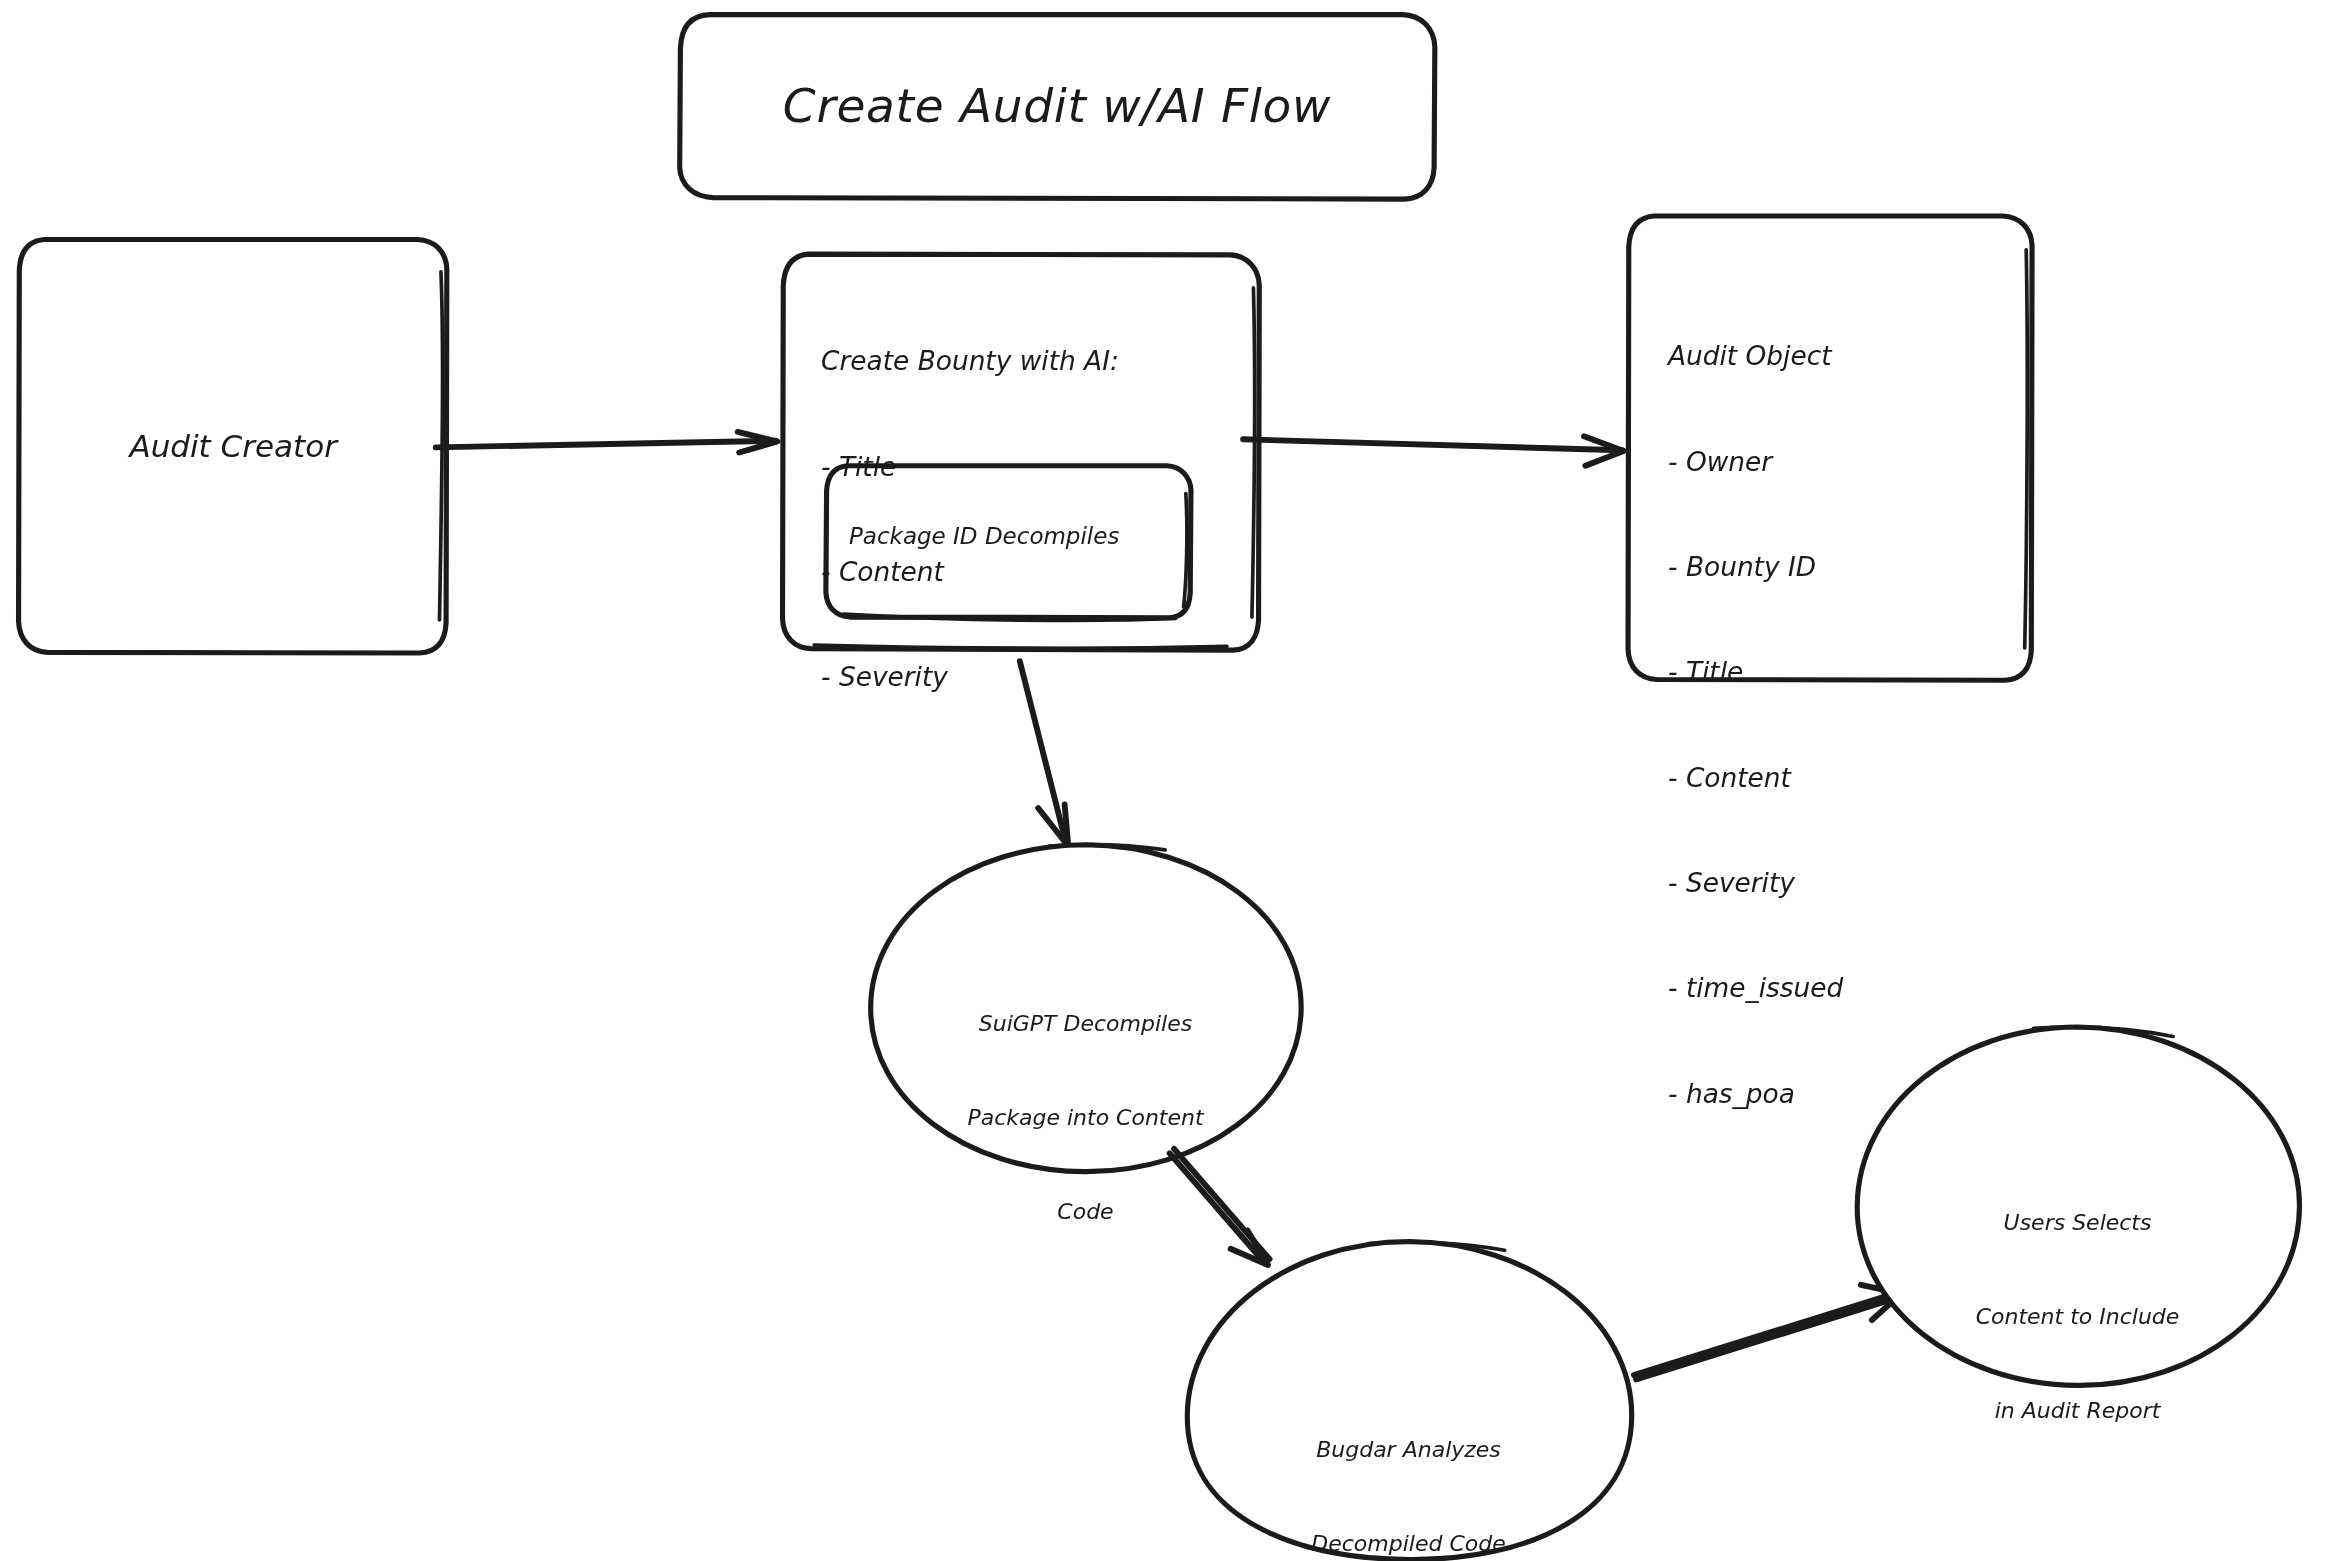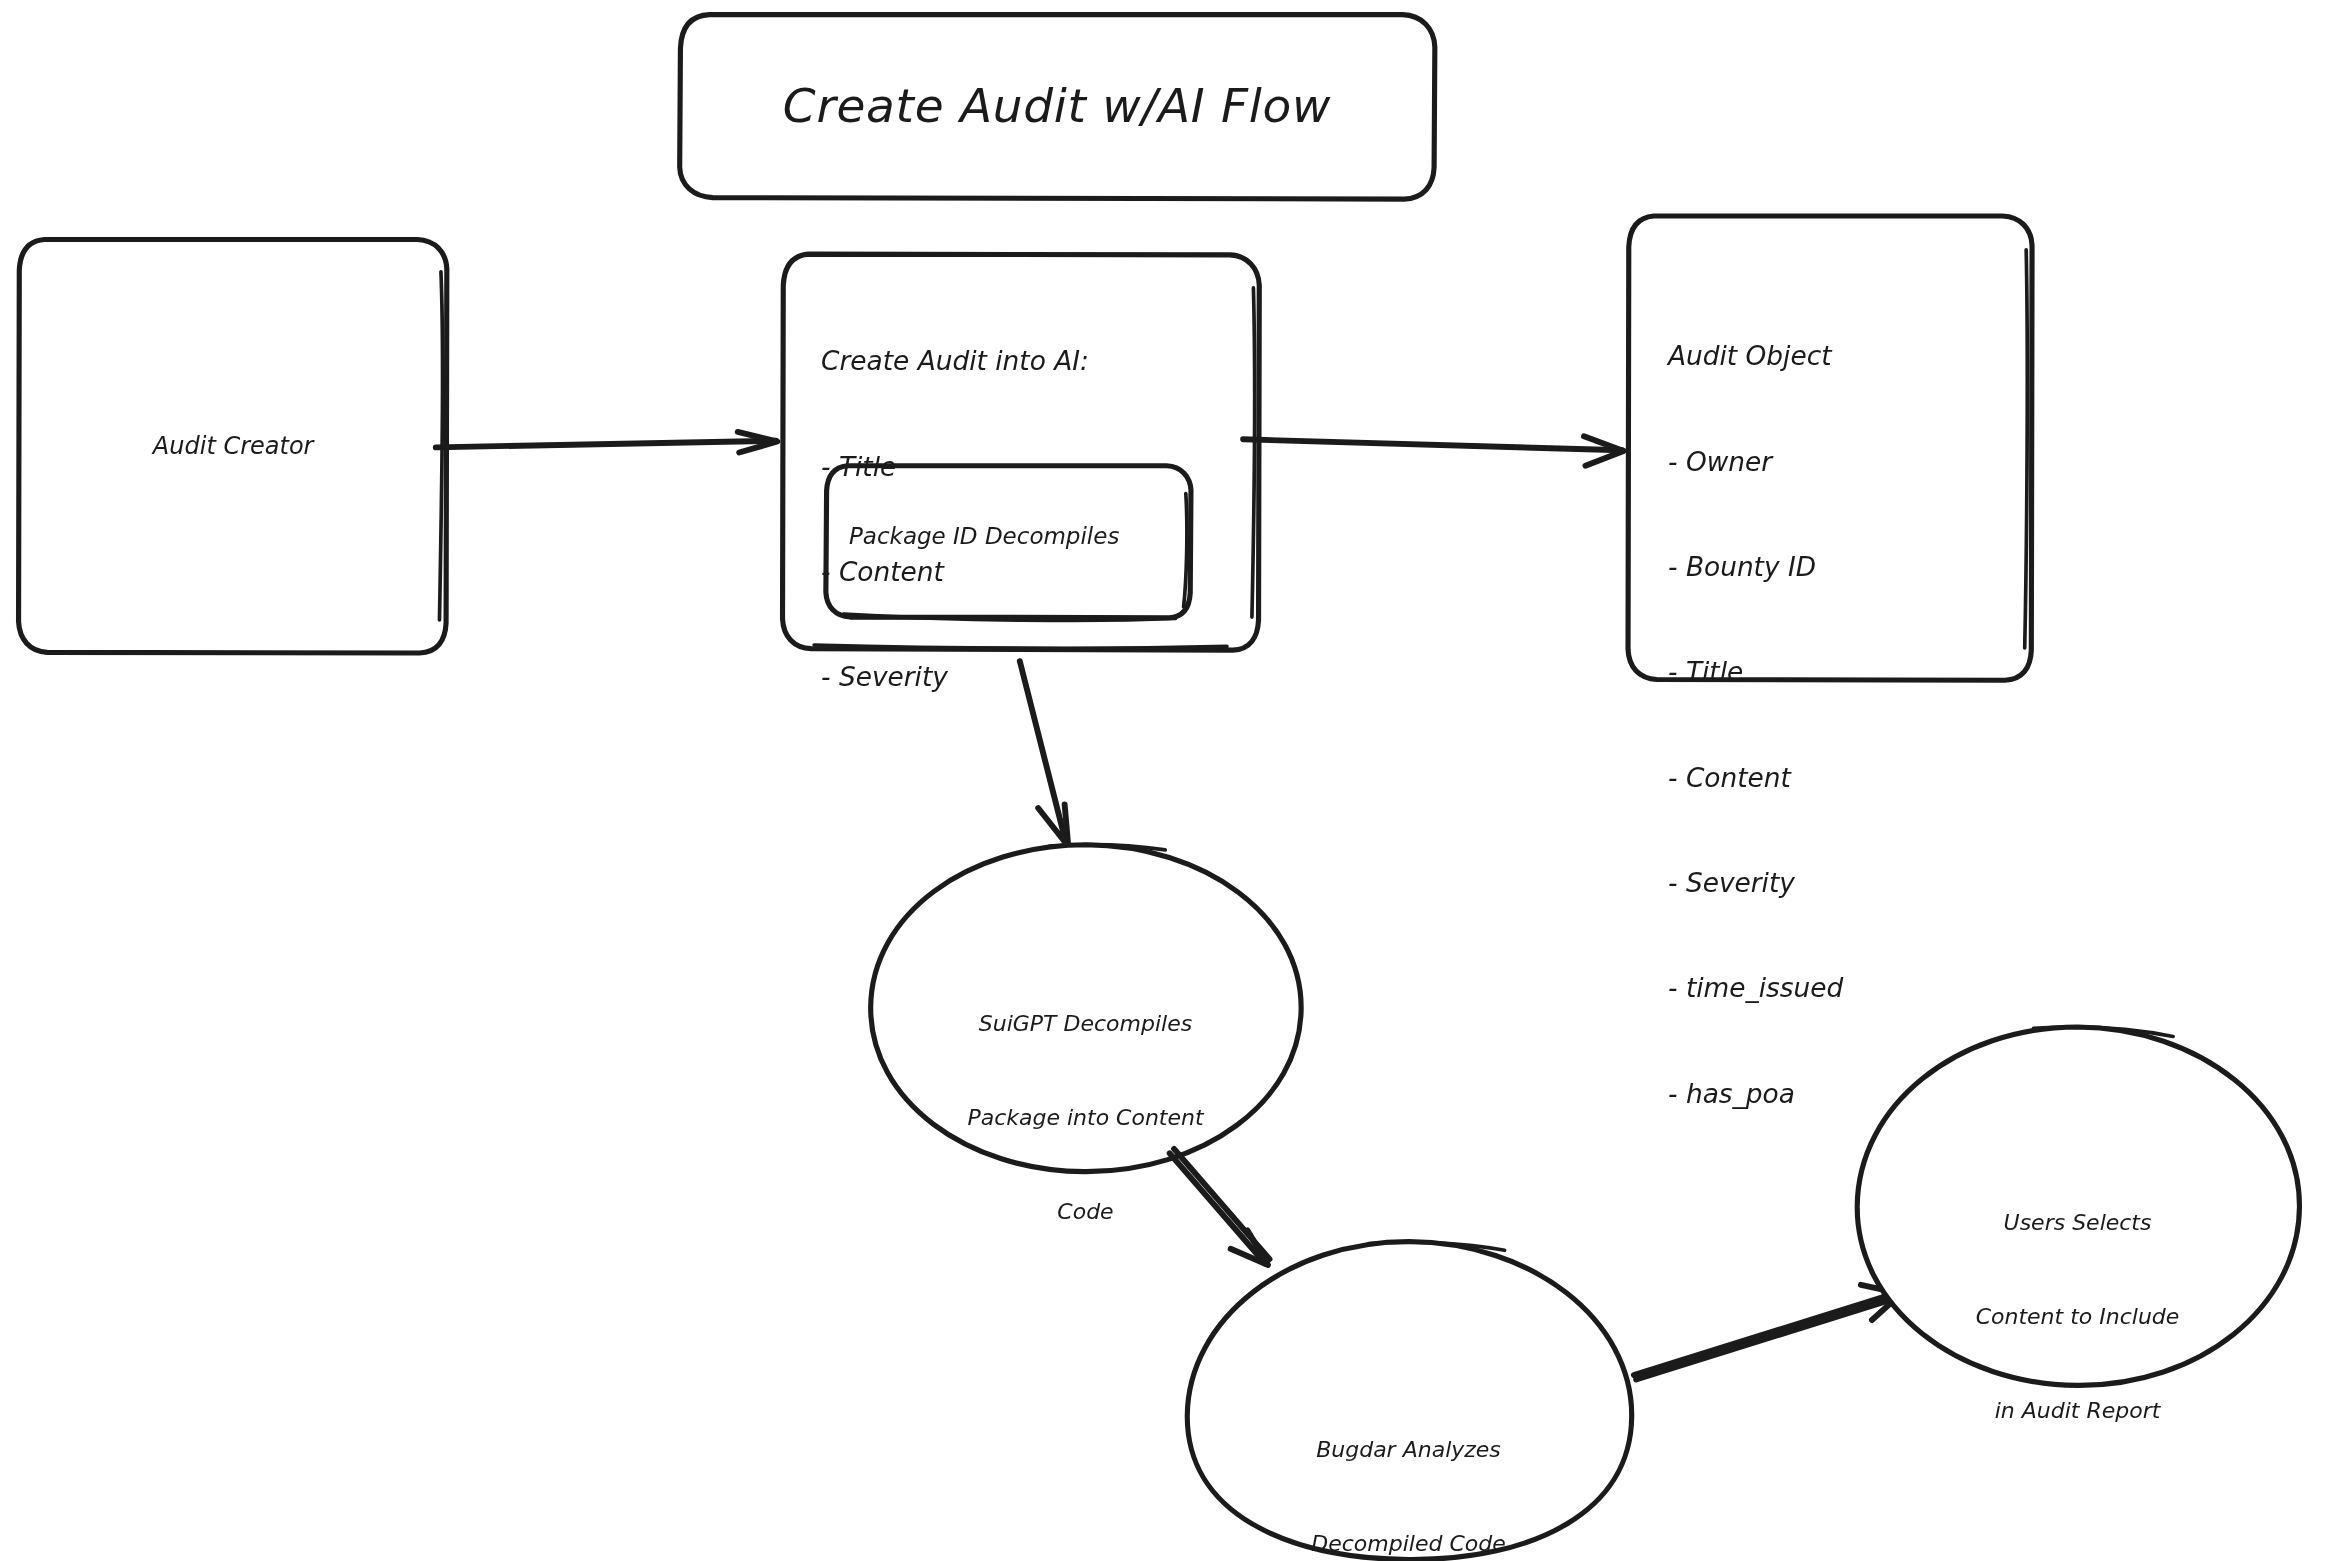--- a/index.html
+++ b/index.html
@@ -62,21 +62,21 @@
     font-family: "DejaVu Sans", sans-serif;
     white-space: pre;
     pointer-events: none;
   }
   .title-label {
     font-size: 47px;
     letter-spacing: 0.7px;
     font-style: italic;
   }
   .node-label {
-    font-size: 24px;
+    font-size: 31px;
     line-height: 1.38;
     font-style: italic;
   }
   .list-label {
     font-size: 26.4px;
     line-height: 1.33;
     font-style: italic;
   }
   .small-label {
     font-size: 23px;
@@ -226,21 +226,21 @@
       <path class="shape-stroke-thin" d="M 2760 1400 C 2825 1396, 2895 1400, 2950 1411"></path>
     </g>
 
   </svg>
 
   <div class="label title-label centerbox" style="left:674px; top:13.2px; width:754px; height:185px;">Create Audit w/AI Flow</div>
 
   <div class="label node-label centerbox" style="left:13.2px; top:239px; width:428px; height:415px;">Audit Creator</div>
 
   <div class="label list-label" style="left:815px; top:273px; width:411px;">
-    <div>Create Audit into AI:</div>
+    <div>Create Bounty with AI:</div>
     <div>- Title</div>
     <div>- Content</div>
     <div>- Severity</div>
   </div>
 
   <div class="label small-label" style="left:843px; top:523px; width:331px;">Package ID Decompiles</div>
 
   <div class="label list-label" style="left:1662px; top:268px; width:353px;">
     <div>Audit Object</div>
     <div>- Owner</div>

